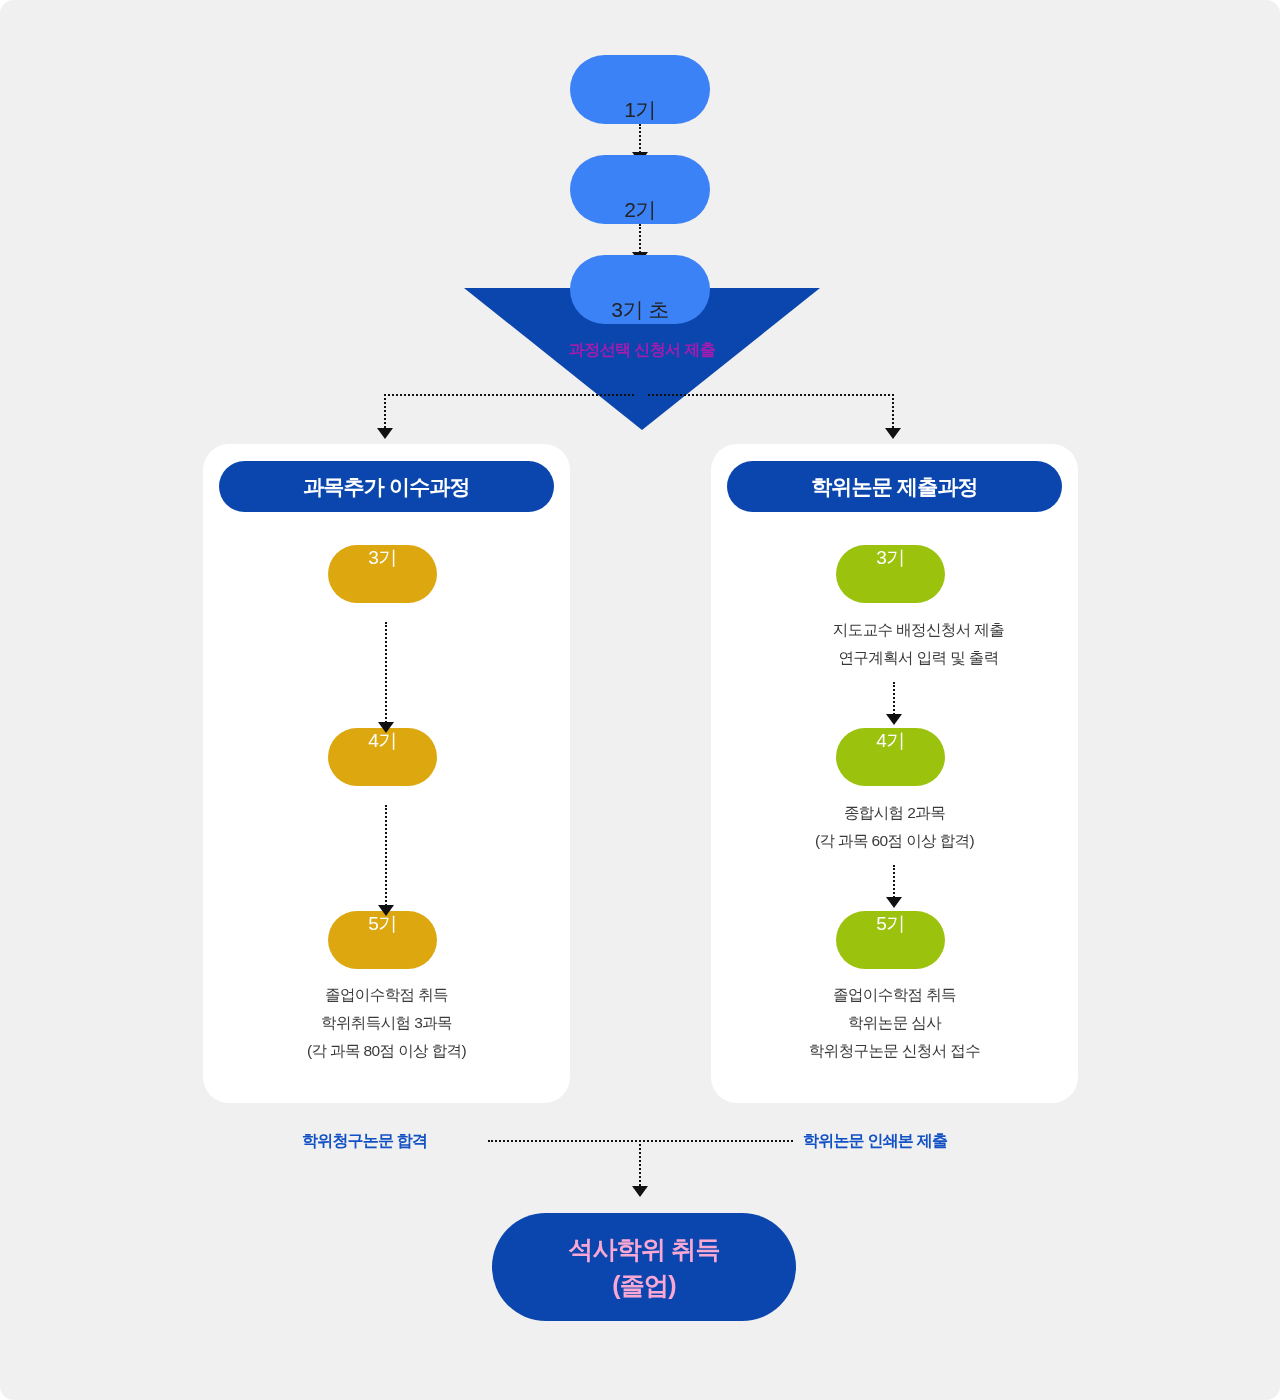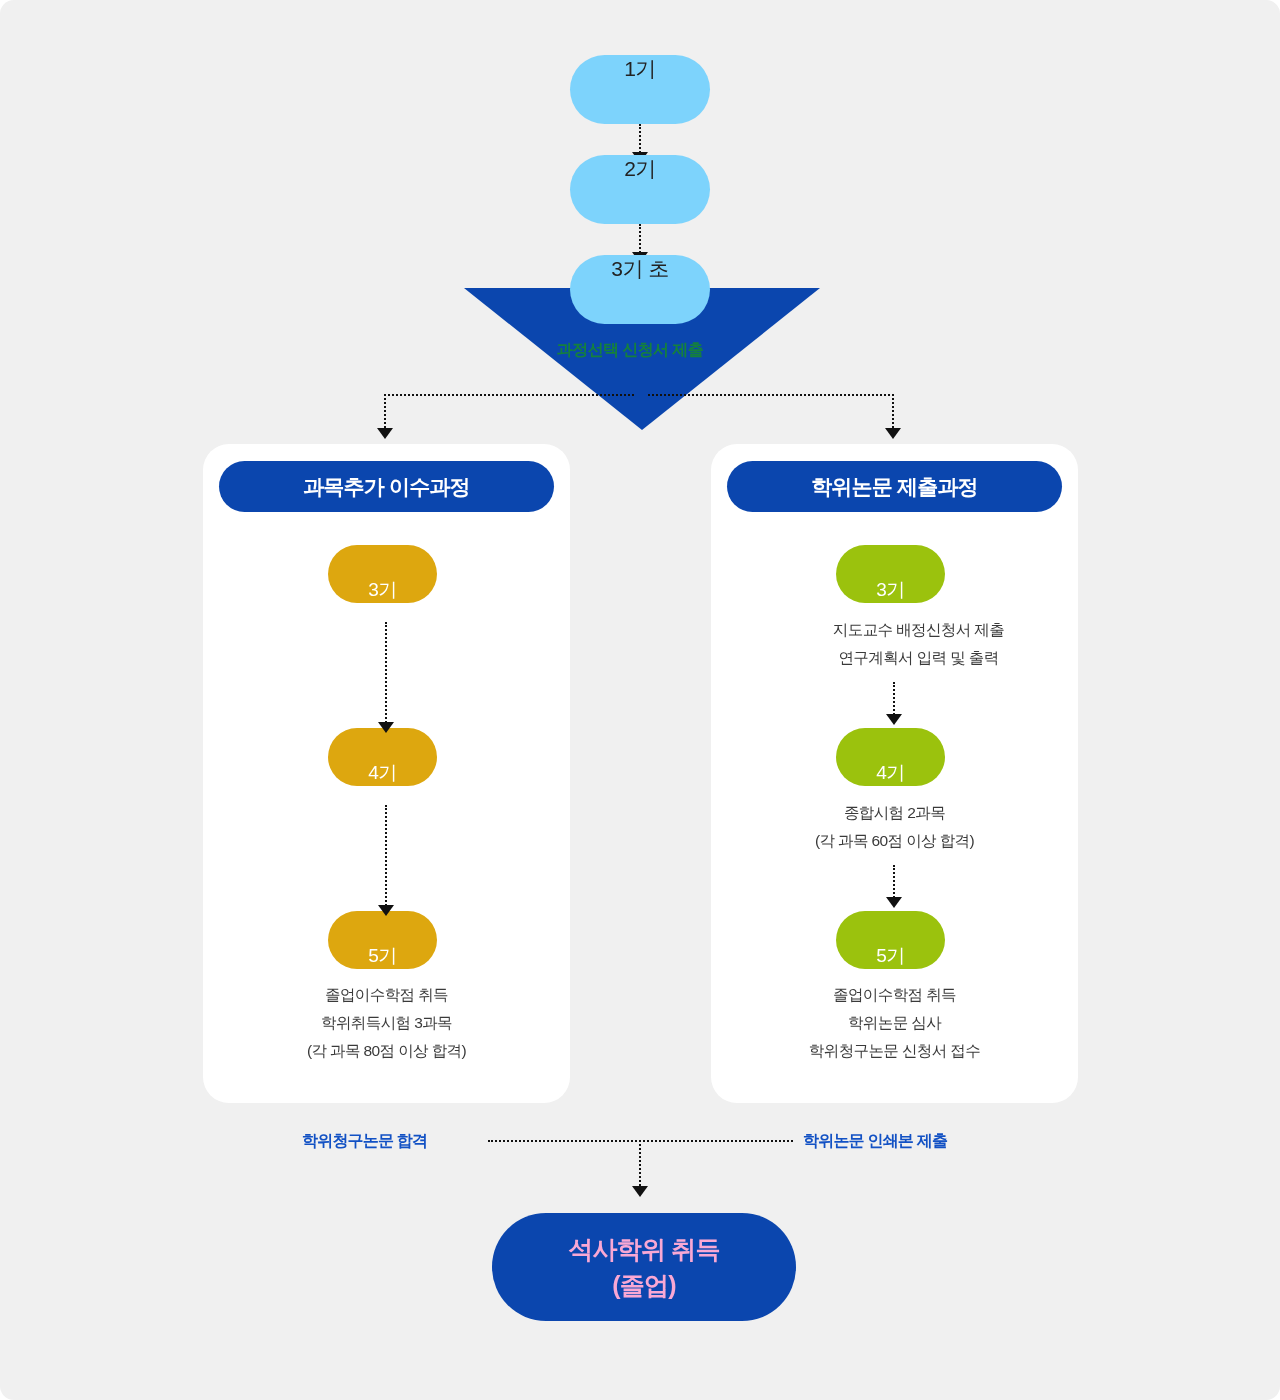--- a/index.html
+++ b/index.html
@@ -21,24 +21,24 @@
     border-radius: 14px;
     overflow: hidden;
     box-sizing: border-box;
   }
 
   
   .stage-pill {
     position: absolute;
     width: 140px;
     height: 69px;
-    background: #7dd3fc;
+    background: #3b82f6;
     border-radius: 35px;
     display: flex;
-    align-items: flex-start;
+    align-items: flex-end;
     justify-content: center;
     color: #222222;
     font-size: 21px;
     letter-spacing: -0.5px;
     z-index: 5;
   }
 
   
   .v-dot {
     position: absolute;
@@ -66,25 +66,25 @@
     position: absolute;
     left: 464px;
     top: 288px;
     width: 356px;
     height: 142px;
     z-index: 2;
   }
   .funnel svg { display: block; }
   .funnel-label {
     position: absolute;
-    left: 452px;
+    left: 464px;
     top: 340px;
     width: 356px;
     text-align: center;
-    color: #15803d;
+    color: #a21caf;
     font-size: 16px;
     font-weight: bold;
     letter-spacing: -0.6px;
     z-index: 6;
   }
 
   
   .track-card {
     position: absolute;
     top: 444px;
@@ -114,21 +114,21 @@
     letter-spacing: -0.8px;
   }
 
   
   .term-pill {
     position: absolute;
     width: 109px;
     height: 58px;
     border-radius: 29px;
     display: flex;
-    align-items: flex-end;
+    align-items: flex-start;
     justify-content: center;
     color: #ffffff;
     font-size: 19px;
     letter-spacing: -0.5px;
   }
   .term-pill.amber { background: #dda70f; }
   .term-pill.green { background: #9bc20d; }
 
   .note {
     position: absolute;

